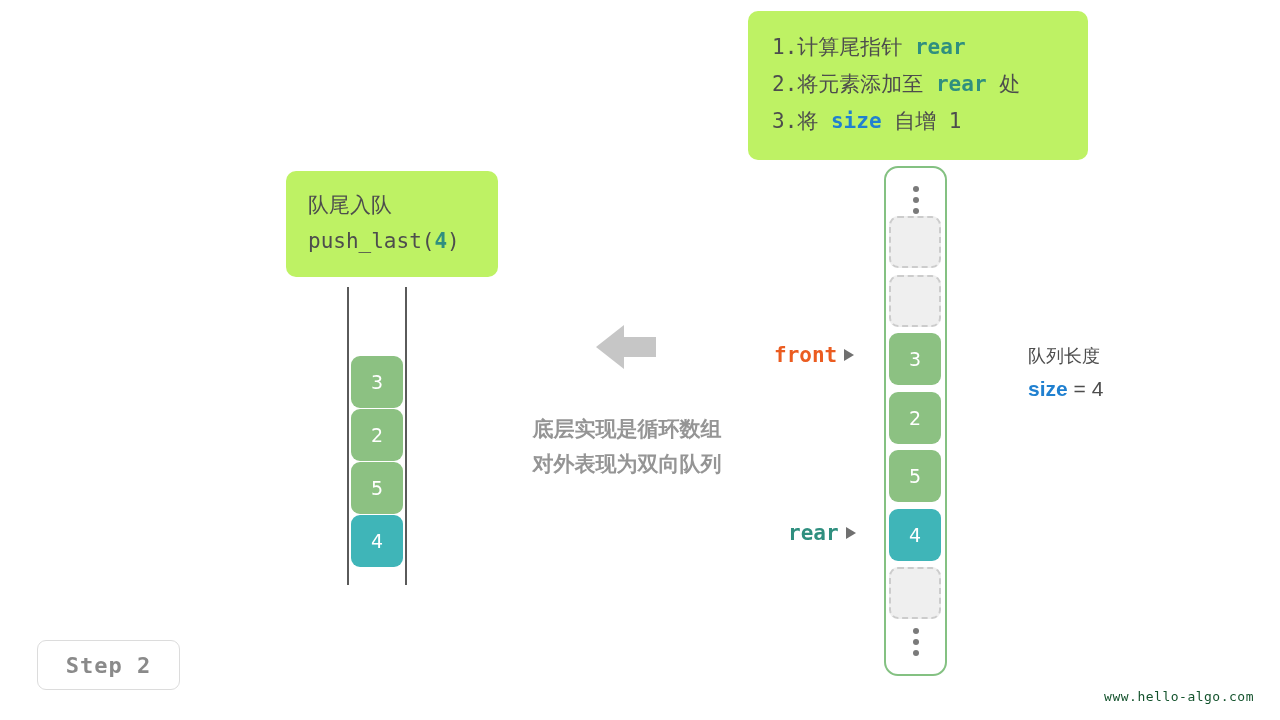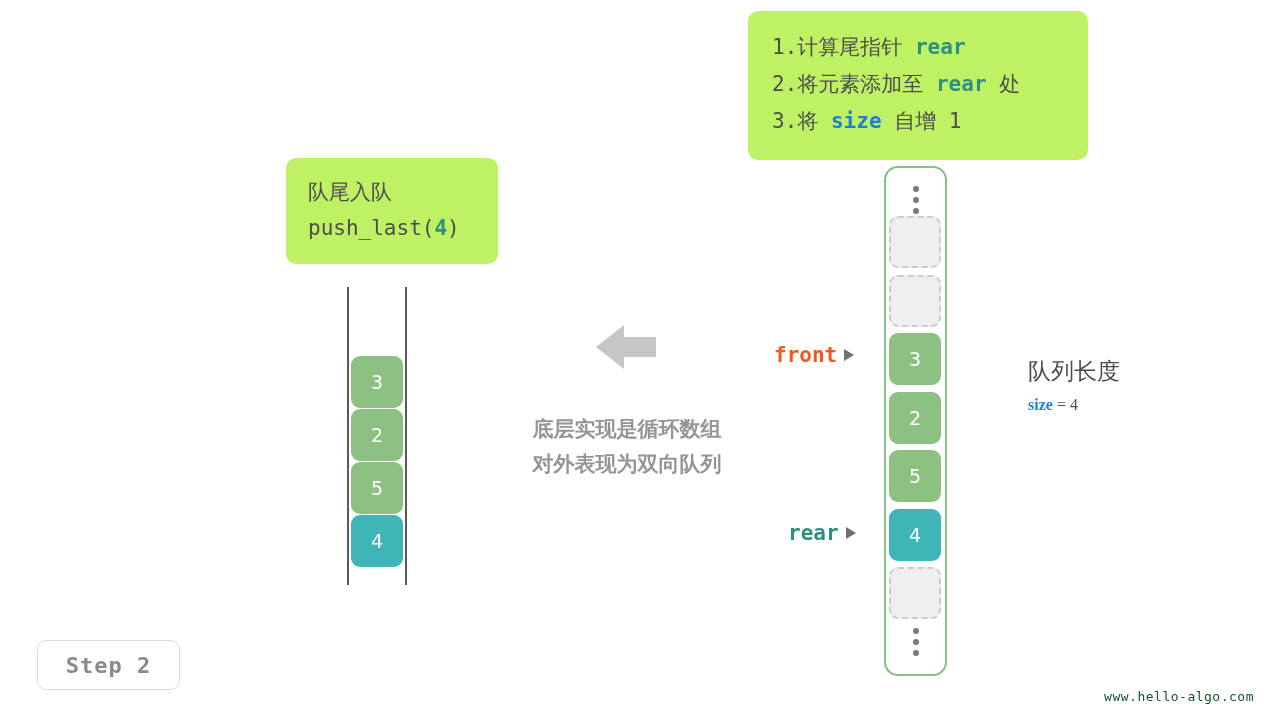--- a/index.html
+++ b/index.html
@@ -46,21 +46,21 @@
     font-weight: bold;
   }
   .kw-num {
     color: #2f8f7f;
     font-weight: bold;
   }
 
   
   #op-box {
     left: 286px;
-    top: 158px;
+    top: 171px;
     width: 212px;
     padding: 16px 22px 18px 22px;
   }
   #op-box .line {
     font-family: "DejaVu Sans Mono", monospace;
     font-size: 21px;
     line-height: 36px;
     color: #4d4d4d;
     white-space: pre;
   }
@@ -177,29 +177,28 @@
   #dots-top    { top: 18px; }
   #dots-bottom { bottom: 18px; }
 
   
   #size-note {
     left: 1028px;
     top: 340px;
     width: 190px;
   }
   #size-note .line1 {
-    font-size: 23px;
+    font-size: 18px;
     line-height: 31px;
     color: #4d4d4d;
     white-space: pre;
-    margin-top: 16px;
   }
   #size-note .line2 {
-    font-family: Liberation Serif, serif;
-    font-size: 16px;
+    font-family: Liberation Sans, sans-serif;
+    font-size: 21px;
     line-height: 36px;
     color: #4d4d4d;
     white-space: pre;
   }
 
   
   #step-badge {
     left: 37px;
     top: 640px;
     width: 143px;

